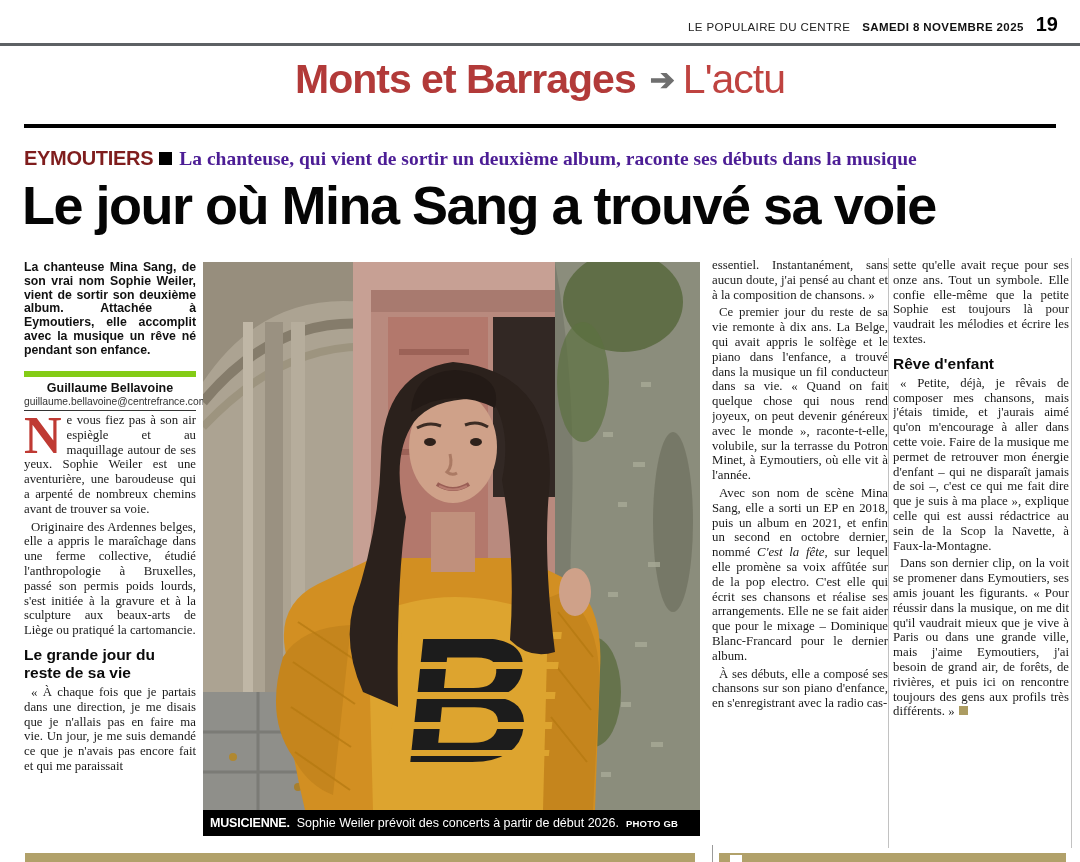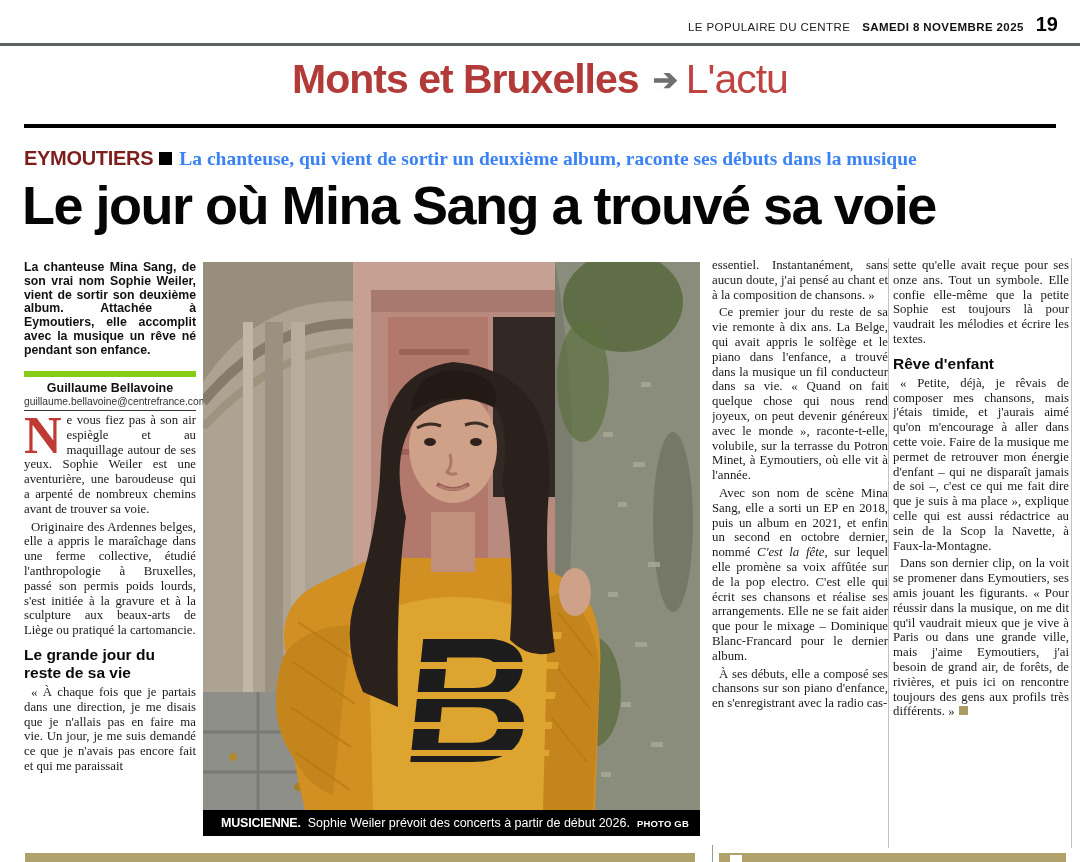--- a/index.html
+++ b/index.html
@@ -17,21 +17,21 @@
                   font-family:"Liberation Sans",sans-serif;white-space:nowrap;}
   .section-header .title{font-size:41px;font-weight:bold;color:#b23a39;letter-spacing:-1px;}
   .section-header .arrow{font-size:30px;font-weight:bold;color:#6f6f6f;margin:0 8px 0 14px;position:relative;top:-3px;}
   .section-header .subtitle{font-size:41px;font-weight:normal;color:#bf4340;letter-spacing:-1px;}
   
   .black-rule{position:absolute;top:124px;left:24px;width:1032px;height:4px;background:#000;}
   .kicker{position:absolute;top:147px;left:24px;width:1032px;white-space:nowrap;}
   .kicker .loc{font-family:"Liberation Sans",sans-serif;font-weight:bold;font-size:20px;
                color:#7f1d1d;letter-spacing:-.3px;}
   .kicker .sq{display:inline-block;width:13px;height:13px;background:#000;margin:0 7px 0 6px;}
-  .kicker .ktext{font-family:"Liberation Serif",serif;font-weight:bold;font-size:19.5px;color:#3b82f6;}
+  .kicker .ktext{font-family:"Liberation Serif",serif;font-weight:bold;font-size:19.5px;color:#4c1d95;}
   
   .headline{position:absolute;top:175px;left:22px;width:1040px;
             font-family:"Liberation Sans",sans-serif;font-weight:bold;font-size:54px;
             letter-spacing:-1.5px;color:#050505;line-height:60px;}
   
   .col{position:absolute;overflow:hidden;font-size:12.8px;line-height:14.8px;}
   .col p{margin:0 0 3px 0;text-align:justify;}
   .col p.indent{text-indent:7px;}
   .lede{position:absolute;top:261px;left:24px;width:172px;
         font-family:"Liberation Sans",sans-serif;font-weight:bold;
@@ -47,21 +47,21 @@
            font-size:52px;line-height:42px;color:#bf3a33;margin:2px 5px 0 0;}
   .subhead{font-family:"Liberation Sans",sans-serif;font-weight:bold;font-size:15.5px;
            line-height:18px;color:#0a0a0a;margin:8px 0 3px;text-align:left;}
   .ital{font-style:italic;}
   .endmark{display:inline-block;width:9px;height:9px;background:#ac9c62;margin-left:4px;}
   .vrule{position:absolute;width:1px;background:#c2c2c2;}
   
   .photo-wrap{position:absolute;top:262px;left:203px;width:497px;height:574px;}
   .photo-wrap svg{display:block;}
   .caption-bar{width:497px;height:26px;background:#000;color:#fff;display:flex;align-items:center;
-               font-family:"Liberation Sans",sans-serif;white-space:nowrap;overflow:hidden;padding-left:7px;box-sizing:border-box;justify-content:center;}
+               font-family:"Liberation Sans",sans-serif;white-space:nowrap;overflow:hidden;padding-left:7px;box-sizing:border-box;}
   .caption-bar .clabel{font-weight:bold;font-size:12.5px;letter-spacing:-.2px;}
   .caption-bar .ctext{font-size:12.5px;margin-left:7px;}
   .caption-bar .ccredit{font-size:9.5px;font-weight:bold;margin-left:7px;letter-spacing:.2px;}
   
   .gold-bar{position:absolute;background:#b1a16a;height:10px;top:853px;}
   .gold-bar.left{left:25px;width:670px;}
   .gold-bar.right{left:719px;width:347px;}
   .gold-bar .wsq{position:absolute;left:11px;top:2px;width:12px;height:10px;background:#fff;}
   .bottom-div{position:absolute;left:712px;top:845px;width:1px;height:17px;background:#9a9a9a;}
 </style>
@@ -71,21 +71,21 @@
 <div class="page">
 
   <div class="masthead">
     <span class="paper">LE POPULAIRE DU CENTRE</span>
     <span class="date">SAMEDI 8 NOVEMBRE 2025</span>
     <span class="pageno">19</span>
   </div>
   <div class="masthead-rule"></div>
 
   <div class="section-header">
-    <span class="title">Monts et Bruxelles</span><span class="arrow">➔</span><span class="subtitle">L'actu</span>
+    <span class="title">Monts et Barrages</span><span class="arrow">➔</span><span class="subtitle">L'actu</span>
   </div>
 
   <div class="black-rule"></div>
   <div class="kicker">
     <span class="loc">EYMOUTIERS</span><span class="sq"></span><span class="ktext">La chanteuse, qui vient de sortir un deuxième album, raconte ses débuts dans la musique</span>
   </div>
 
   <div class="headline">Le jour où Mina Sang a trouvé sa voie</div>
 
   <div class="lede">La chanteuse Mina Sang, de son vrai nom Sophie Weiler, vient de sortir son deuxième album. Attachée à Eymoutiers, elle accomplit avec la musique un rêve né pendant son enfance.</div>

